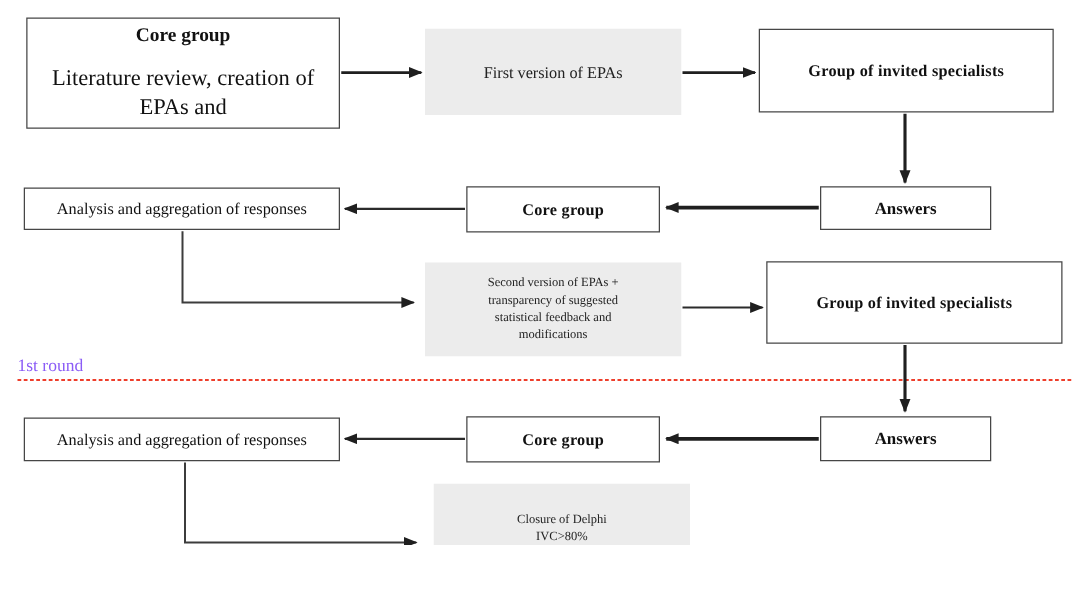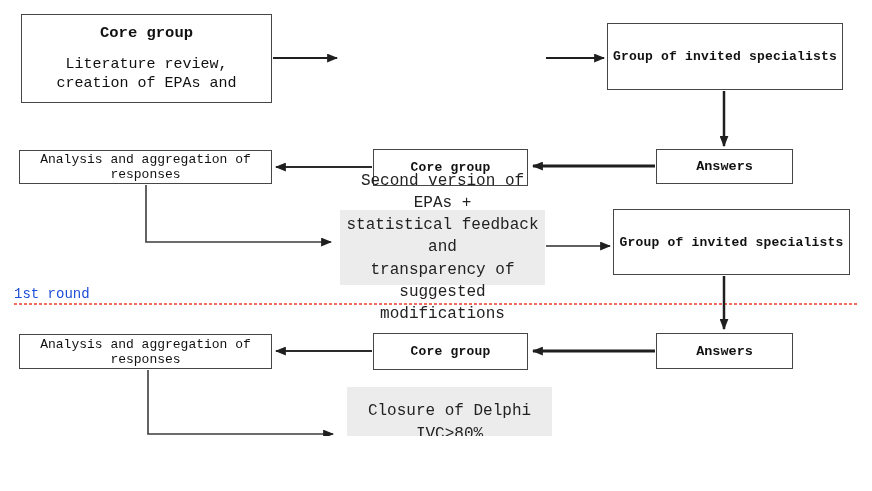--- a/index.html
+++ b/index.html
@@ -1,21 +1,21 @@
 <!DOCTYPE html>
 <html><head>
 <meta charset="utf-8">
 <style>
   html, body { margin: 0; padding: 0; background: #ffffff; }
   .canvas {
     position: relative;
     width: 872px;
     height: 436px;
     background: #ffffff;
-    font-family: Liberation Mono, monospace;
+    font-family: Liberation Serif, serif;
     overflow: hidden;
   }
   .box {
     position: absolute;
     box-sizing: border-box;
     border: 1.5px solid #464646;
     background: #ffffff;
     display: flex;
     align-items: center;
     justify-content: center;
@@ -30,67 +30,70 @@
     display: flex;
     flex-direction: column;
     align-items: center;
     justify-content: center;
     text-align: center;
     color: #222222;
   }
   .bold-label { font-weight: bold; font-size: 13px; letter-spacing: 0.2px; }
   .bold-label-sm { font-weight: bold; font-size: 13.5px; }
   .plain-label { font-size: 13px; }
-  .small-lines { font-size: 16px; line-height: 1.38; }
+  .small-lines { font-size: 10px; line-height: 1.38; }
   .core-title { font-weight: bold; font-size: 15.5px; margin-bottom: 13px; }
-  .core-body { font-size: 15px; line-height: 1.3; }
+  .core-body { font-size: 18px; line-height: 1.3; }
   .round-label {
     position: absolute;
-    color: #1d4ed8;
+    color: #8b5cf6;
     font-size: 14px;
     font-weight: 400;
   }
   .overlay {
     position: absolute;
     left: 0; top: 0;
     width: 872px; height: 491px;
     pointer-events: none;
   }
 </style>
 </head>
 <body>
 
 <div class="canvas">
 
   <div class="box col" style="left:21px; top:14px; width:251px; height:89px; padding:6px 8px;">
     <div class="core-title">Core group</div>
     <div class="core-body">Literature review, creation of EPAs and</div>
   </div>
 
+  <div class="graybox" style="left:340px; top:23px; width:205px; height:69px;">
+    <div class="plain-label">First version of EPAs</div>
+  </div>
 
   <div class="box" style="left:607px; top:23px; width:236px; height:67px;">
     <div class="bold-label">Group of invited specialists</div>
   </div>
 
   <div class="box" style="left:656px; top:149px; width:137px; height:35px;">
     <div class="bold-label-sm">Answers</div>
   </div>
 
   <div class="box" style="left:373px; top:149px; width:155px; height:37px;">
     <div class="bold-label">Core group</div>
   </div>
 
   <div class="box" style="left:19px; top:150px; width:253px; height:34px;">
     <div class="plain-label">Analysis and aggregation of responses</div>
   </div>
 
   <div class="graybox small-lines" style="left:340px; top:210px; width:205px; height:75px;">
     <div>Second version of EPAs +</div>
+    <div>transparency of suggested</div>
     <div>statistical feedback and</div>
-    <div>transparency of suggested</div>
     <div>modifications</div>
   </div>
 
   <div class="box" style="left:613px; top:209px; width:237px; height:66px;">
     <div class="bold-label">Group of invited specialists</div>
   </div>
 
   <div class="round-label" style="left:14px; top:286px;">1st round</div>
 
   <div class="box" style="left:19px; top:334px; width:253px; height:35px;">

